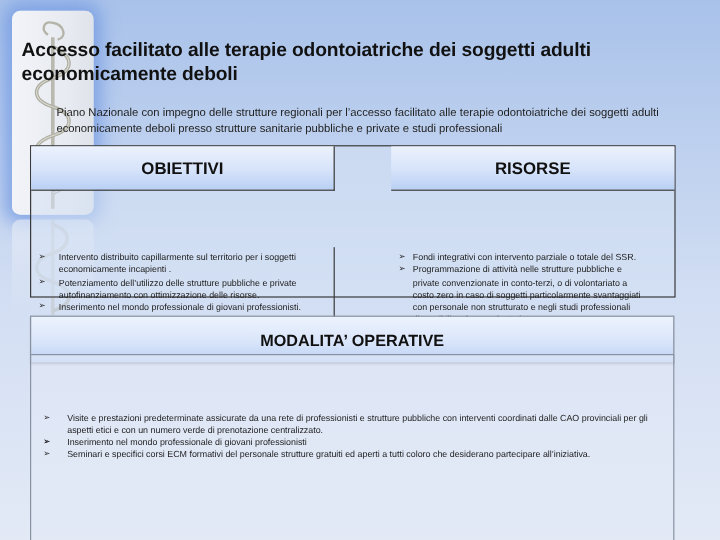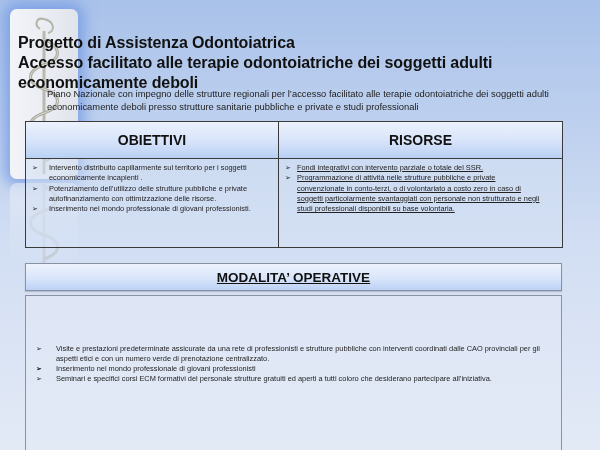--- a/index.html
+++ b/index.html
@@ -32,42 +32,42 @@
   .intro {
     position: absolute; left: 27px; top: 88px; width: 540px;
     font-size: 9.4px; line-height: 12.5px; color: #222; margin-left: 20px;
   }
 
   .table {
     position: absolute; left: 25px; top: 121px; width: 538px; height: 127px;
     border: 1px solid #3a3a3a;
     display: grid; grid-template-columns: 253px 1fr; grid-template-rows: 37px 1fr;
     background: rgba(214,225,244,0.55);
+    gap: 47px;
   }
   .th {
     background: linear-gradient(180deg, #ecf2fd 0%, #d6e3fa 55%, #b9d0f4 100%);
     display: flex; align-items: center; justify-content: center;
     font-weight: bold; font-size: 14px; color: #111;
     border-bottom: 1px solid #3a3a3a;
   }
   .th.left, .td.left { border-right: 1px solid #3a3a3a; }
   .td { padding: 4px 20px 4px 6px; font-size: 7.4px; line-height: 10.3px; color: #222; }
   .td ul { list-style: none; }
   .td li { position: relative; padding-left: 17px; }
-  .td.right li { padding-left: 12px; text-decoration: underline; }
+  .td.right li { padding-left: 12px; }
   .arrow { position: absolute; left: 0; top: 0; font-size: 7px; color: #222; }
 
   .mod-header {
-    position: absolute; left: 25px; top: 263px; width: 537px; height: 28px;
+    position: absolute; left: 25px; top: 263px; width: 537px; height: 40px;
     border: 1px solid #8892a2;
     background: linear-gradient(180deg, #edf3fd 0%, #d9e5fa 55%, #bcd2f5 100%);
     display: flex; align-items: center; justify-content: center;
     font-weight: bold; font-size: 13.5px; color: #111;
     box-shadow: 0 1px 1px rgba(0,0,0,0.15);
-    text-decoration: underline;
   }
   .mod-box {
     position: absolute; left: 25px; top: 295px; width: 537px; height: 161px;
     border: 1px solid #8892a2;
     background: rgba(226,234,247,0.6);
     padding: 48px 10px 0 8px;
   }
   .mod-box ul { list-style: none; }
   .mod-box li { position: relative; padding-left: 22px; font-size: 7.4px; line-height: 10px; color: #222; }
   .mod-box li .arrow { left: 2px; }
@@ -84,21 +84,20 @@
   </svg>
 </div>
 <div class="side-reflect">
   <svg class="caduceus-r" viewBox="0 0 68 80">
     <line x1="34" y1="0" x2="34" y2="80" stroke="#b9b9b0" stroke-width="3"></line>
     <path d="M34 4 C50 10, 50 22, 34 28 C16 34, 16 46, 34 52 C52 58, 52 70, 34 76" fill="none" stroke="#adada2" stroke-width="3"></path>
   </svg>
 </div>
 
 <div class="title">
-  <div>Progetto di Assistenza Odontoiatrica</div>
   <div>Accesso facilitato alle terapie odontoiatriche dei soggetti adulti economicamente deboli</div>
 </div>
 
 <div class="intro">
   <div>Piano Nazionale con impegno delle strutture regionali per l’accesso facilitato alle terapie odontoiatriche dei soggetti adulti</div>
   <div>economicamente deboli presso strutture sanitarie pubbliche e private e studi professionali</div>
 </div>
 
 <div class="table">
   <div class="th left">OBIETTIVI</div>

